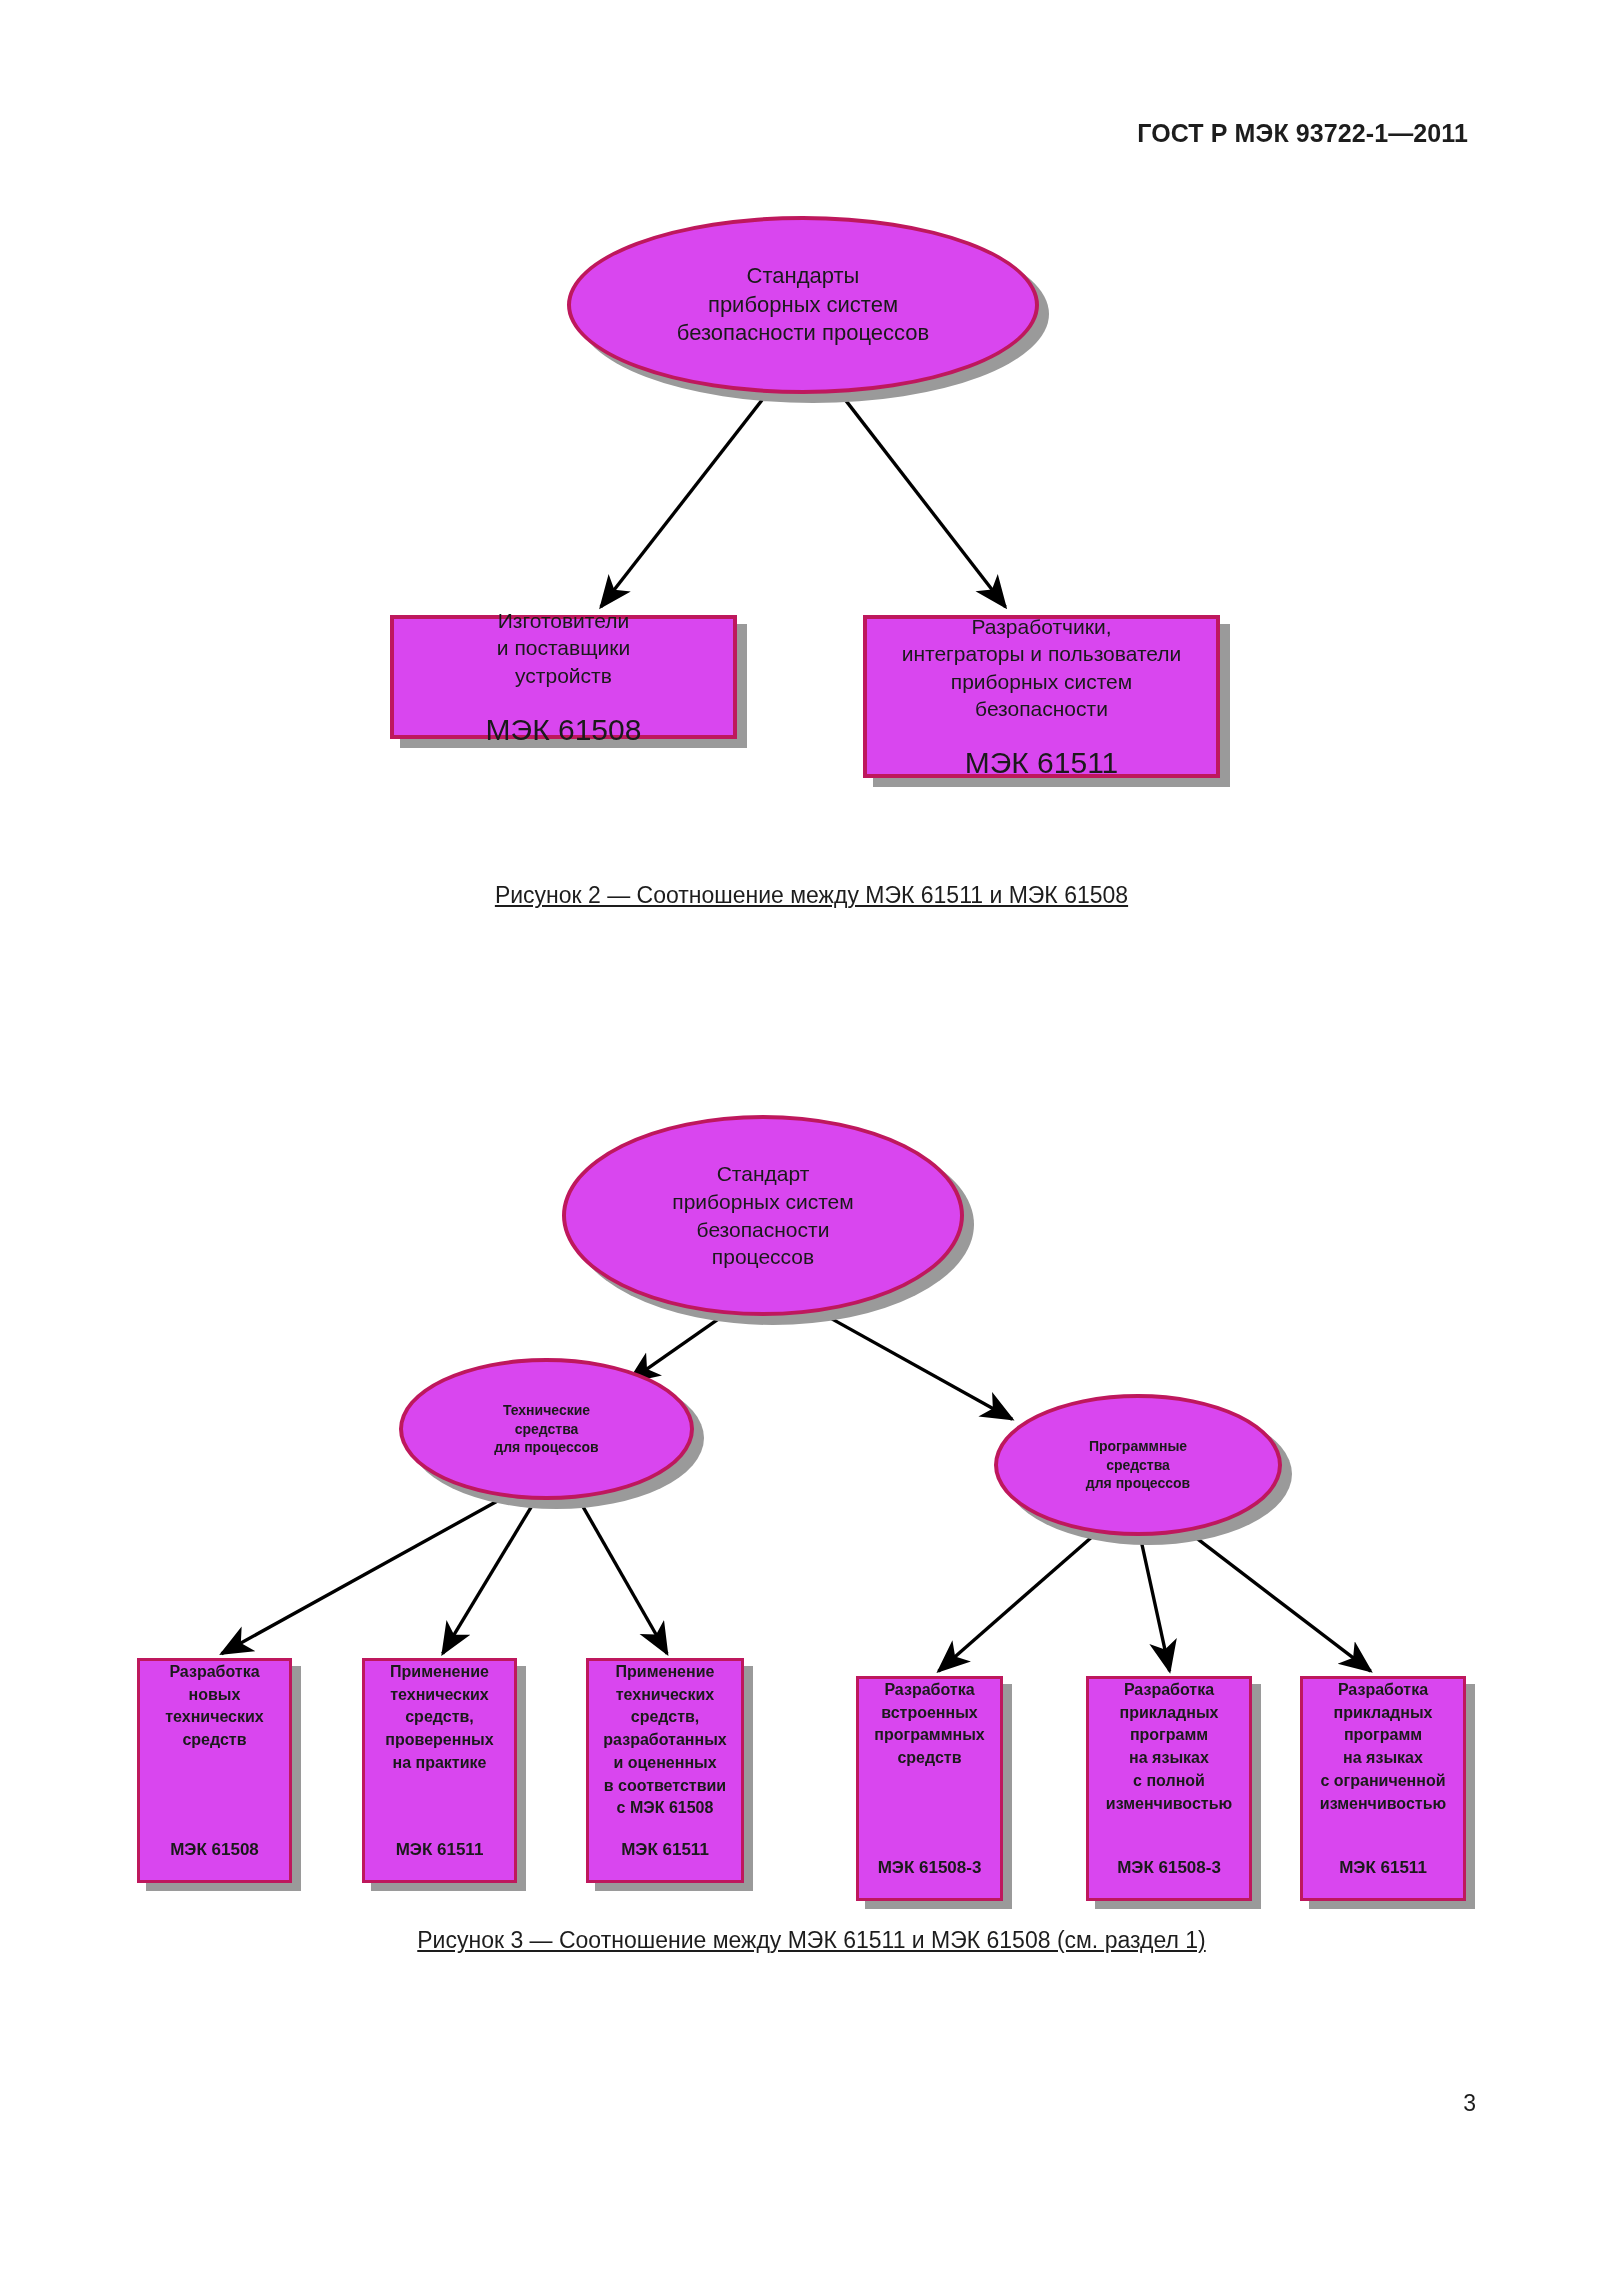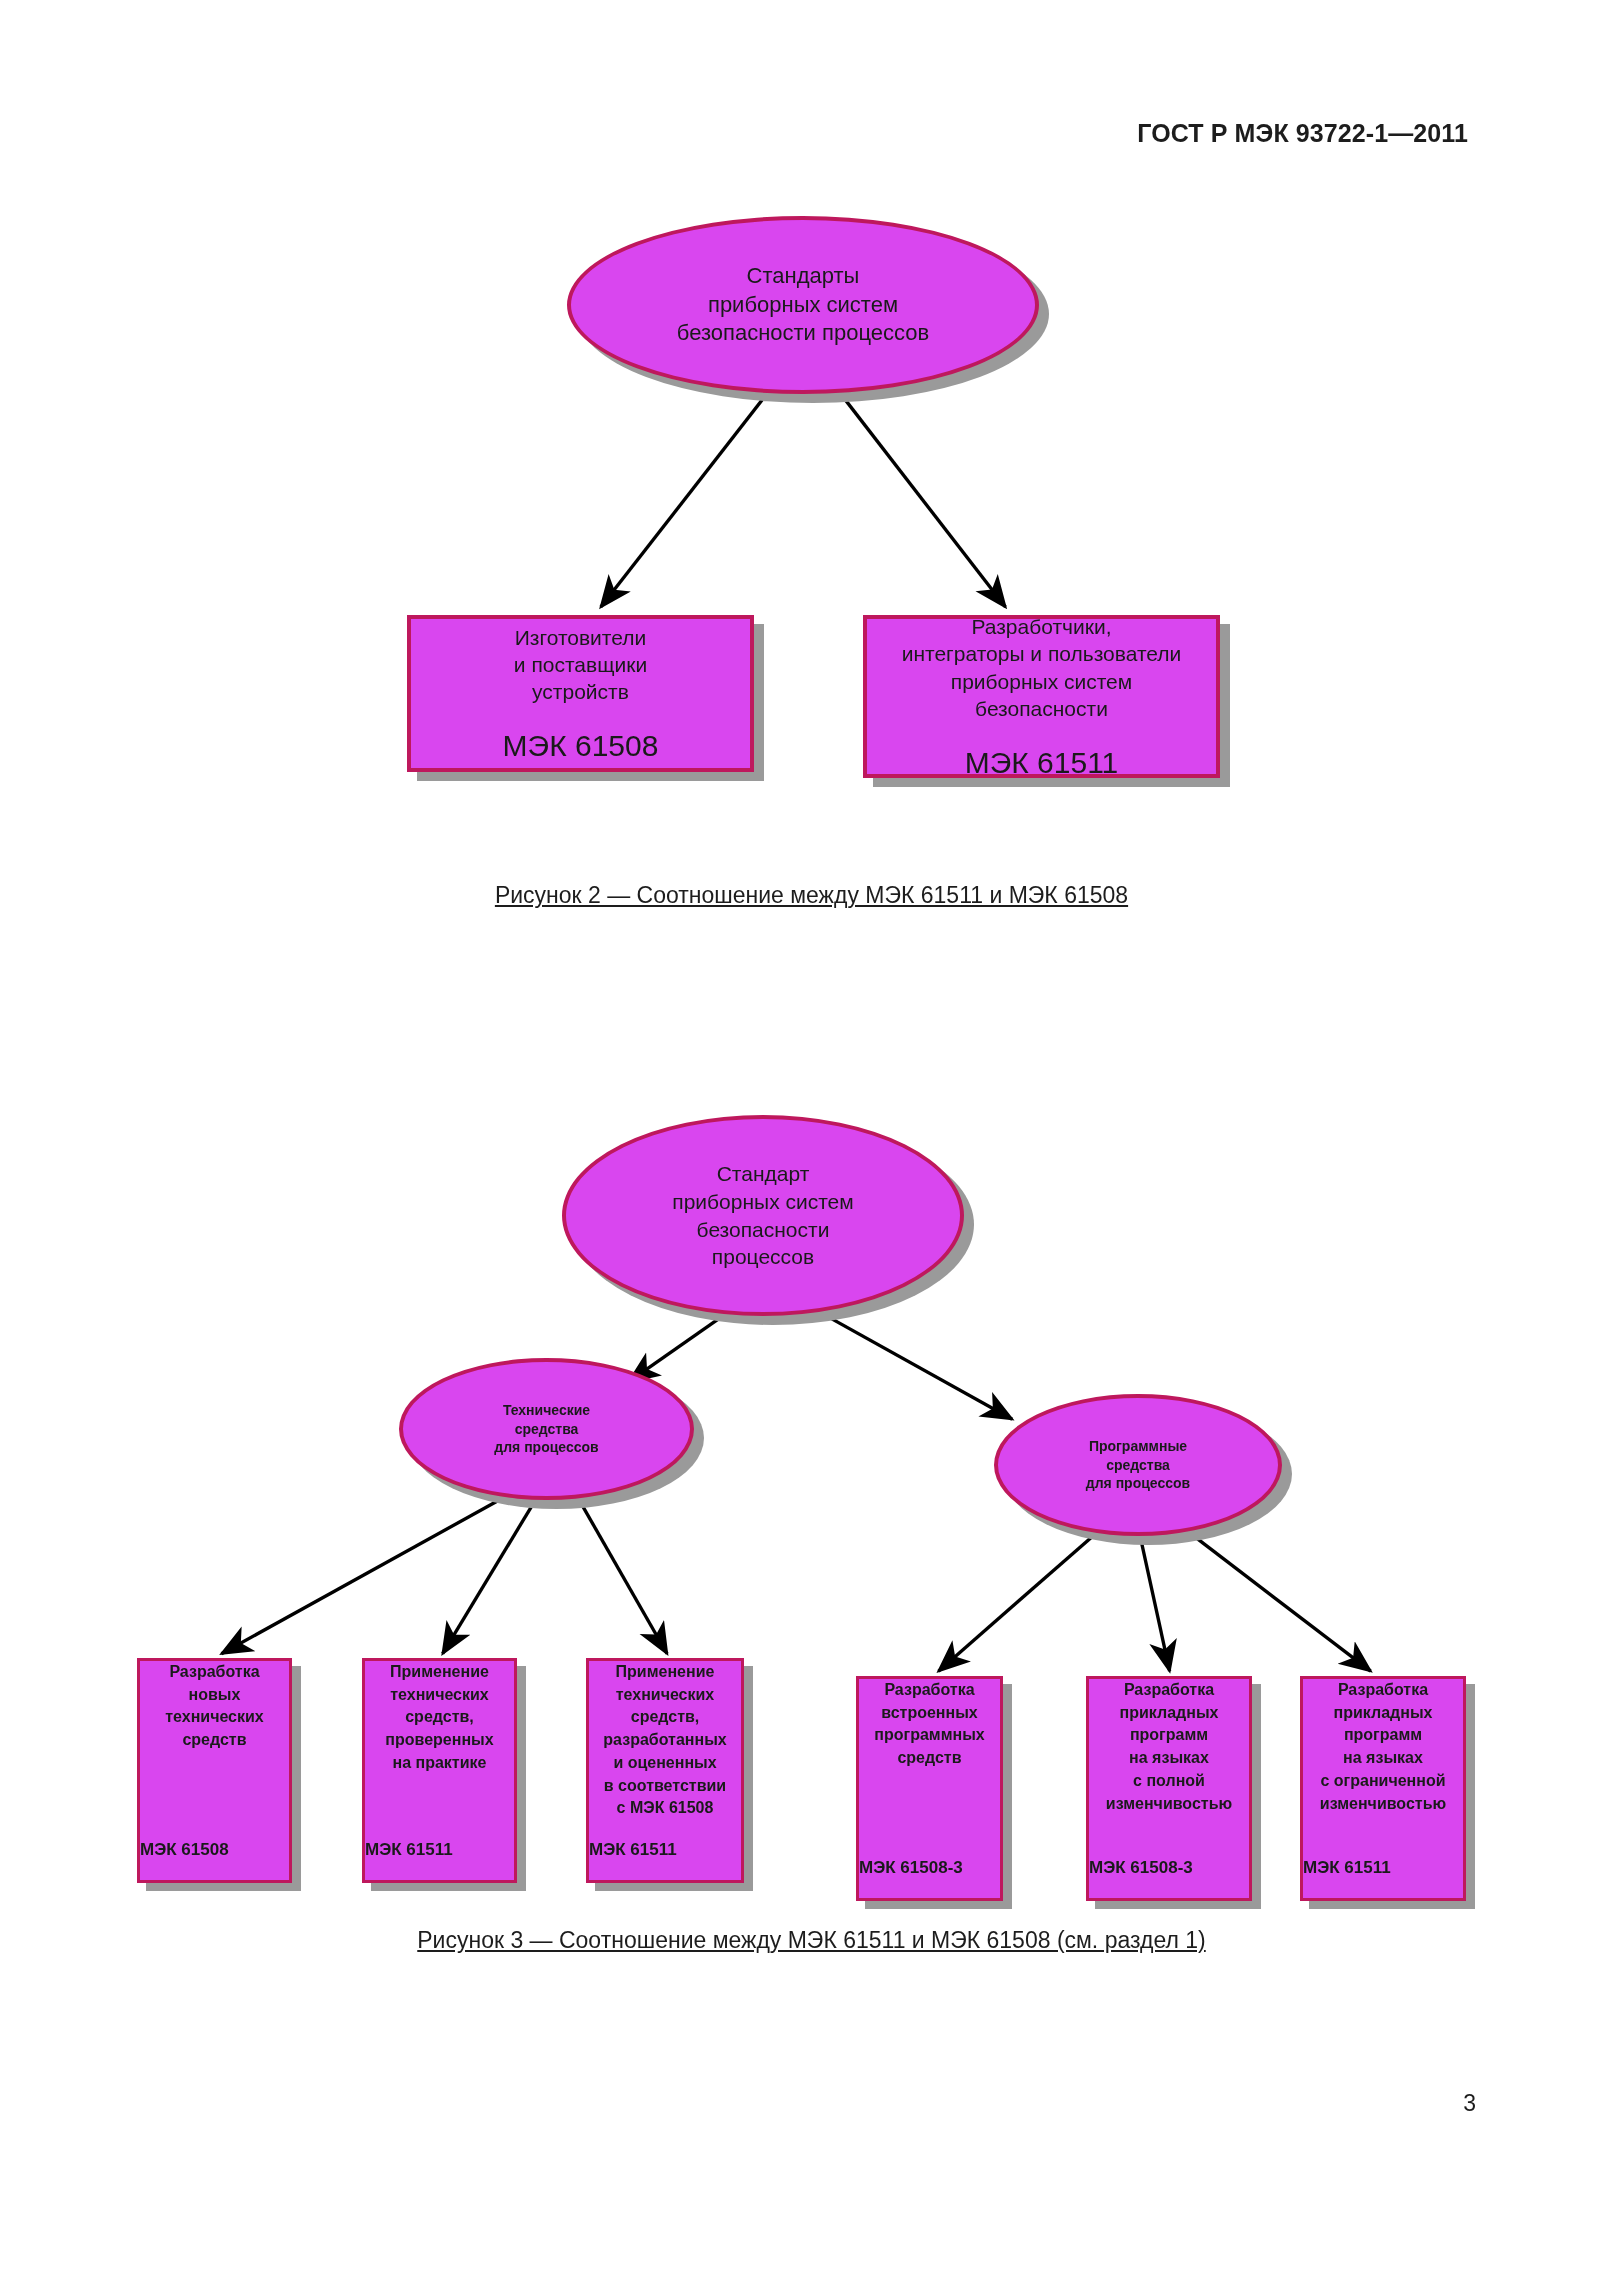--- a/index.html
+++ b/index.html
@@ -47,27 +47,27 @@
     box-sizing:border-box; z-index:1;
     display:flex; flex-direction:column; align-items:center; justify-content:center;
   }
 
   
   .ellipse .shadow { border-radius:50%; }
   .ellipse .face   { border-radius:50%; }
 
   
   .lines { text-align:center; line-height:1.30; }
-  .std   { }
+  .std   { text-align:center; }
 
   
   #fig2-root { left:567px; top:216px; width:472px; height:178px; }
   #fig2-root .lines { font-size:22px; }
 
-  #fig2-box-left  { left:407px;  top:615px; width:347px;  height:157px; }
+  #fig2-box-left  { left:390px;  top:615px; width:347px;  height:124px; }
   #fig2-box-right { left:863px; top:615px; width:357px;  height:163px; }
   #fig2-box-left .lines, #fig2-box-right .lines { font-size:21px; }
   #fig2-box-left .std,   #fig2-box-right .std   { font-size:30px; margin-top:24px; }
 
   
   #fig3-root { left:562px; top:1115px; width:402px; height:201px; }
   #fig3-root .lines { font-size:21px; font-weight:normal; line-height:1.32; }
 
   #fig3-hw { left:399px;  top:1358px; width:295px; height:142px; }
   #fig3-sw { left:994px; top:1394px; width:288px; height:142px; }

